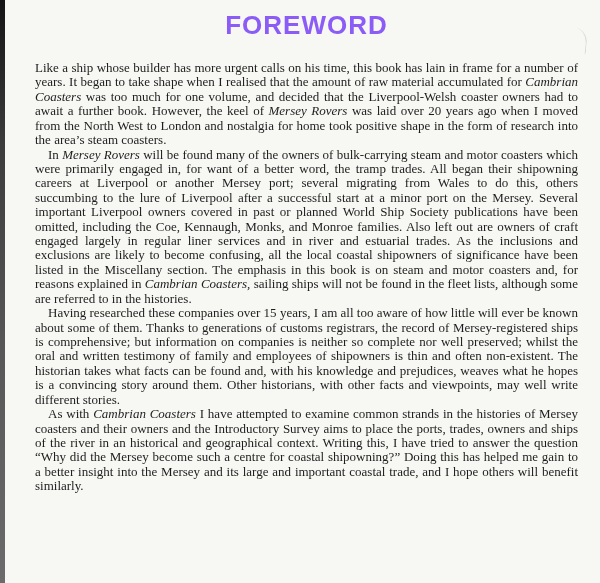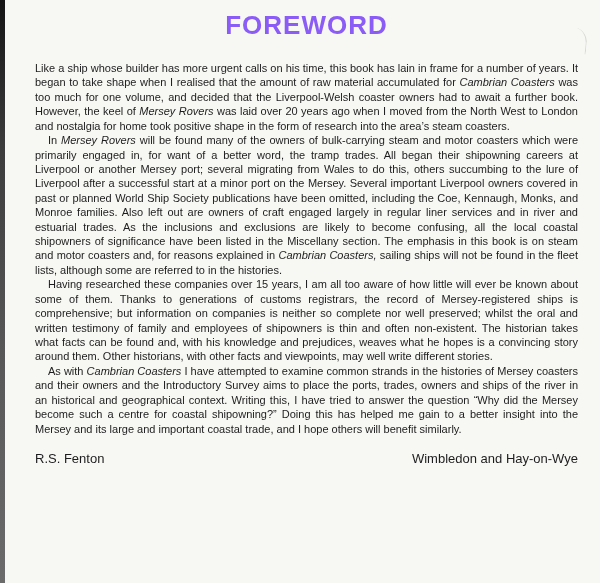--- a/index.html
+++ b/index.html
@@ -45,24 +45,25 @@
     margin: 0;
     text-align: center;
     font-size: 26px;
     line-height: 30px;
     font-weight: 700;
     letter-spacing: 1px;
     color: #8b5cf6;
   }
   .body-text {
     margin-top: 21px;
-    font-size: 11px;
+    font-size: 13px;
     line-height: 14.42px;
     text-align: justify;
     color: #1d1d1d;
+    font-family: Liberation Serif, serif;
   }
   .body-text p {
     margin: 0;
     text-indent: 13px;
   }
   .body-text p.no-indent {
     text-indent: 0;
   }
   .body-text i {
     font-style: italic;
@@ -82,17 +83,13 @@
 <div class="corner-artifact"></div>
 
 <div class="page">
   <h1 class="title">FOREWORD</h1>
   <div class="body-text">
       <p class="no-indent"><span>Like a ship whose builder has more urgent calls on his time, this book has lain in frame for a number of years.  It began to take shape when I realised that the amount of raw material accumulated for </span><i>Cambrian Coasters</i><span> was too much for one volume, and decided that the Liverpool-Welsh coaster owners had to await a further book.  However, the keel of </span><i>Mersey Rovers</i><span> was laid over 20 years ago when I moved from the North West to London and nostalgia for home took positive shape in the form of research into the area’s steam coasters.</span></p>
       <p><span>In </span><i>Mersey Rovers</i><span> will be found many of the owners of bulk-carrying steam and motor coasters which were primarily engaged in, for want of a better word, the tramp trades.  All began their shipowning careers at Liverpool or another Mersey port; several migrating from Wales to do this, others succumbing to the lure of Liverpool after a successful start at a minor port on the Mersey.  Several important Liverpool owners covered in past or planned World Ship Society publications have been omitted, including the Coe, Kennaugh, Monks, and Monroe families.  Also left out are owners of craft engaged largely in regular liner services and in river and estuarial trades.  As the inclusions and exclusions are likely to become confusing, all the local coastal shipowners of significance have been listed in the Miscellany section. The emphasis in this book is on steam and motor coasters and, for reasons explained in </span><i>Cambrian Coasters,</i><span> sailing ships will not be found in the fleet lists, although some are referred to in the histories.</span></p>
       <p><span>Having researched these companies over 15 years, I am all too aware of how little will ever be known about some of them. Thanks to generations of customs registrars, the record of Mersey-registered ships is comprehensive; but information on companies is neither so complete nor well preserved; whilst the oral and written testimony of family and employees of shipowners is thin and often non-existent.  The historian takes what facts can be found and, with his knowledge and prejudices, weaves what he hopes is a convincing story around them.  Other historians, with other facts and viewpoints, may well write different stories.</span></p>
       <p><span>As with </span><i>Cambrian Coasters</i><span> I have attempted to examine common strands in the histories of Mersey coasters and their owners and the Introductory Survey aims to place the ports, trades, owners and ships of the river in an historical and geographical context. Writing this, I have tried to answer the question “Why did the Mersey become such a centre for coastal shipowning?” Doing this has helped me gain to a better insight into the Mersey and its large and important coastal trade, and I hope others will benefit similarly.</span></p>
     </div>
-  <div class="signoff">
-    <span>R.S. Fenton</span>
-    <span>Wimbledon and Hay-on-Wye</span>
-  </div>
 </div>
 
 </body></html>

